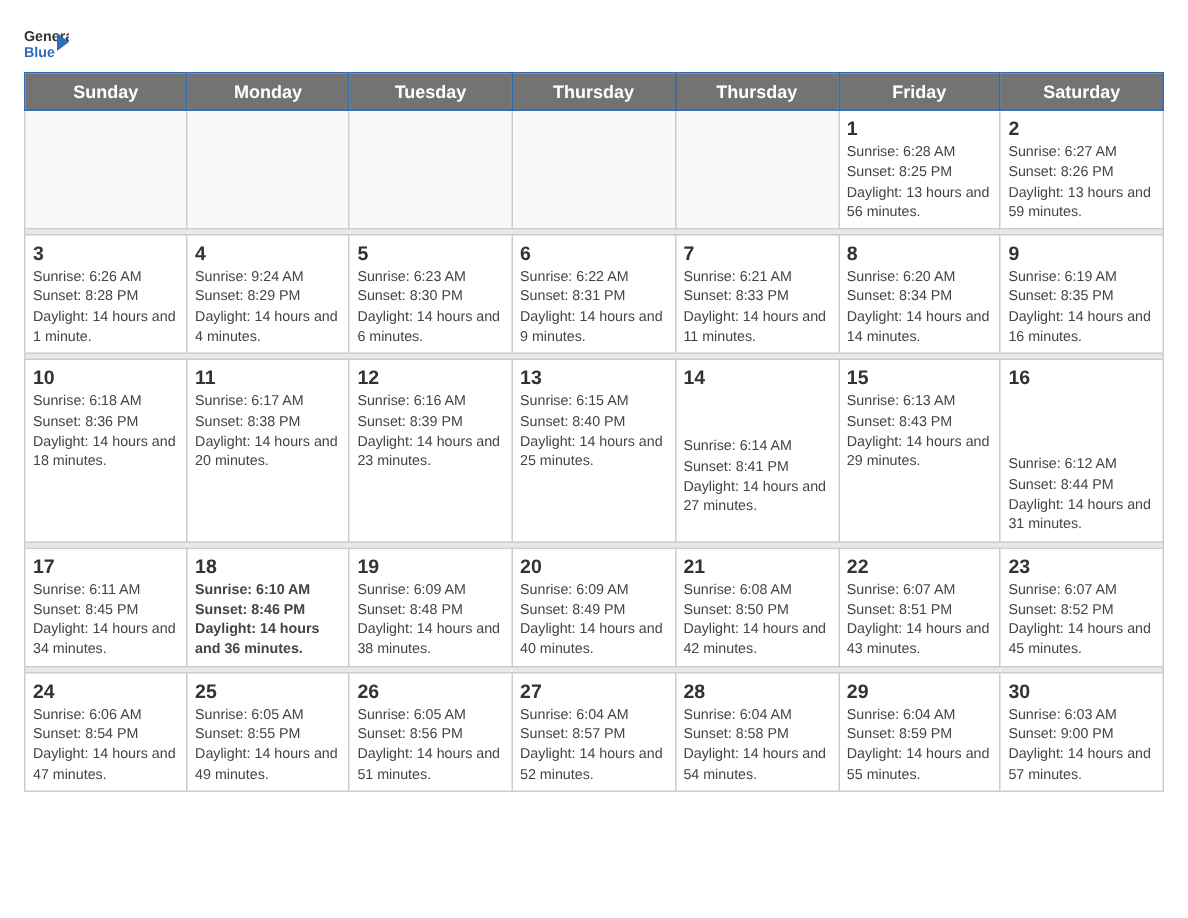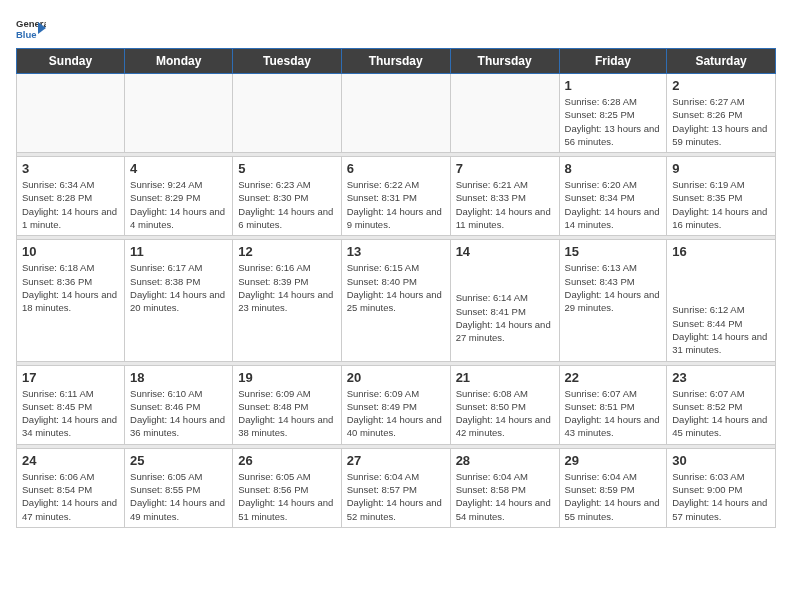--- a/index.html
+++ b/index.html
@@ -32,21 +32,21 @@
     .location-subtitle {
       font-size: 15px;
       color: #555;
     }
     .calendar {
       width: 100%;
       border-collapse: collapse;
       border: 1px solid #ccc;
     }
     .calendar th {
-      background-color: #404040;
+      background-color: #737373;
       color: #fff;
       font-size: 12px;
       font-weight: bold;
       padding: 5px 4px;
       text-align: center;
       border: 1px solid #2e6db4;
     }
     .calendar td {
       border: 1px solid #ccc;
       vertical-align: top;
@@ -137,21 +137,21 @@
         <td></td>
         <td></td>
         <td></td>
         <td></td>
         <td></td>
         <td></td>
       </tr>
       <tr>
         <td>
           <span class="day-number">3</span>
-          <div class="day-info" style="white-space: pre-line;">Sunrise: 6:34 AM
+          <div class="day-info" style="white-space: pre-line;">Sunrise: 6:26 AM
 Sunset: 8:28 PM
 Daylight: 14 hours and 1 minute.</div>
         </td>
         <td>
           <span class="day-number">4</span>
           <div class="day-info" style="white-space: pre-line;">Sunrise: 9:24 AM
 Sunset: 8:29 PM
 Daylight: 14 hours and 4 minutes.</div>
         </td>
         <td>
@@ -249,21 +249,21 @@
       </tr>
       <tr>
         <td>
           <span class="day-number">17</span>
           <div class="day-info" style="white-space: pre-line;">Sunrise: 6:11 AM
 Sunset: 8:45 PM
 Daylight: 14 hours and 34 minutes.</div>
         </td>
         <td>
           <span class="day-number">18</span>
-          <div class="day-info" style="white-space: pre-line;">Sunrise: 6:10 AM
+          <div class="day-info" style="white-space: pre-line; font-weight: bold;">Sunrise: 6:10 AM
 Sunset: 8:46 PM
 Daylight: 14 hours and 36 minutes.</div>
         </td>
         <td>
           <span class="day-number">19</span>
           <div class="day-info" style="white-space: pre-line;">Sunrise: 6:09 AM
 Sunset: 8:48 PM
 Daylight: 14 hours and 38 minutes.</div>
         </td>
         <td>

